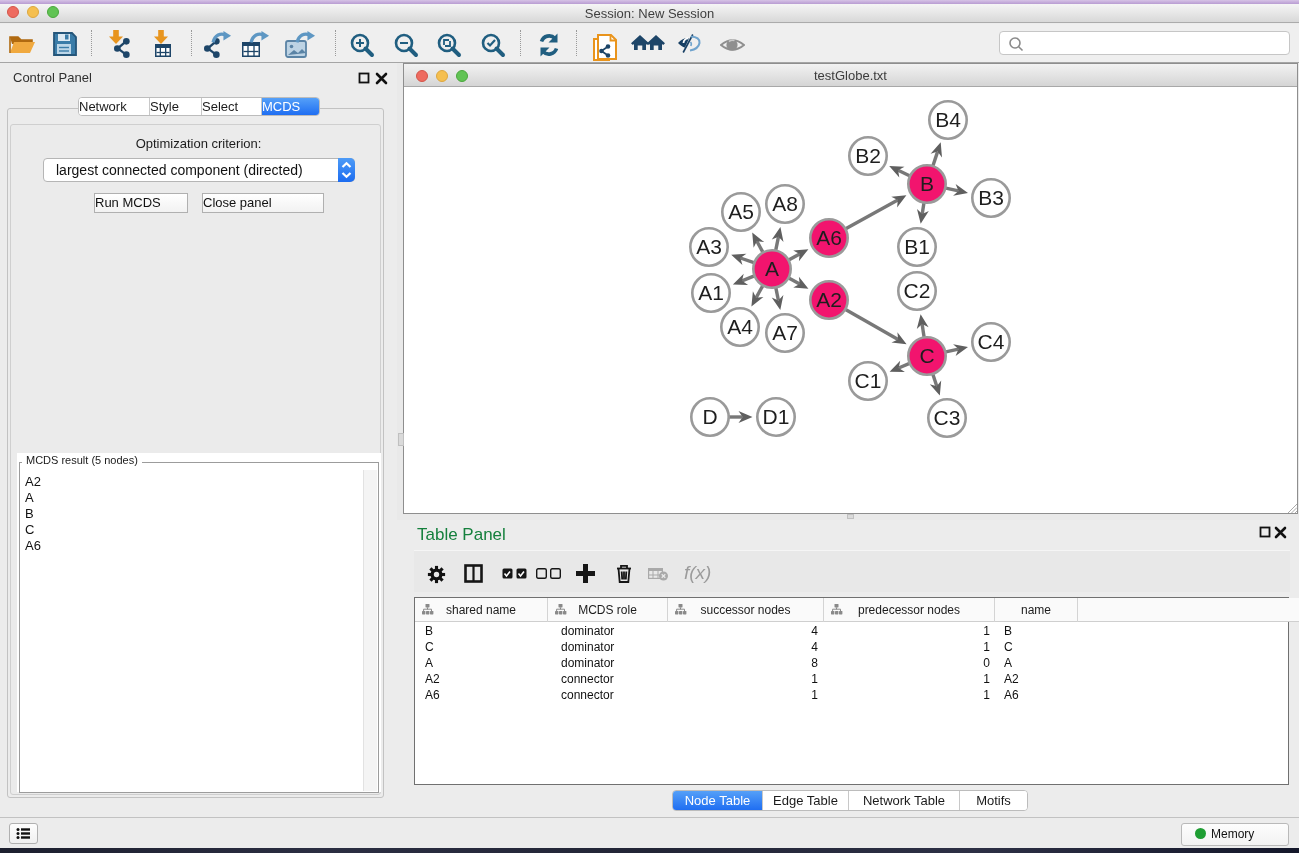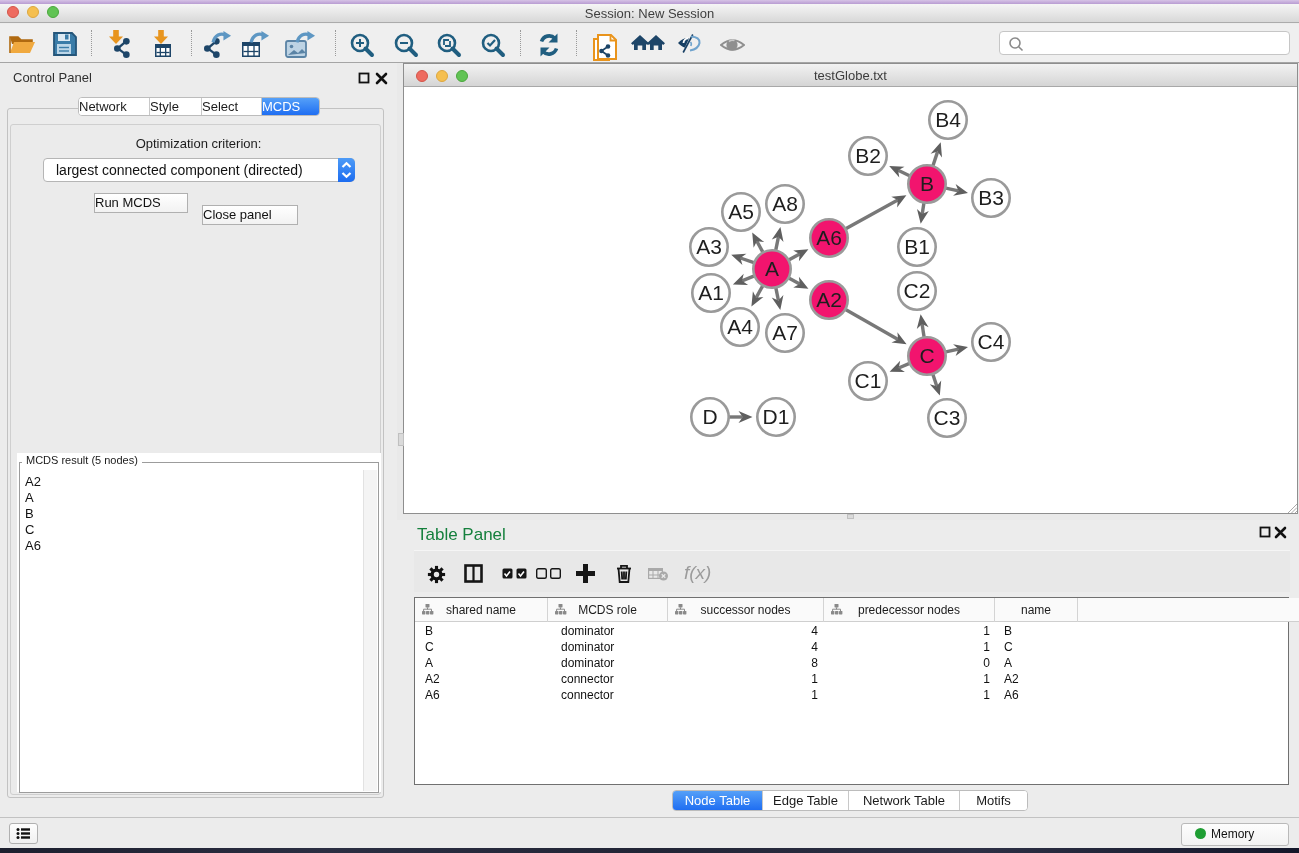--- a/index.html
+++ b/index.html
@@ -248,21 +248,21 @@
     <div class="abs" id="combo">largest connected component (directed)
       <div class="abs" id="combostep"><svg width="17" height="24">
             <g fill="none" stroke="#fff" stroke-width="2.2">
               <path d="M4.5 9 L8.5 5.2 L12.5 9"></path>
               <path d="M4.5 15 L8.5 18.8 L12.5 15"></path>
             </g>
           </svg></div>
     </div>
     <div class="abs" id="optlabel">Optimization criterion:</div>
     <div class="btn" style="left:94px;top:131px;width:94px">Run MCDS</div>
-    <div class="btn" style="left:202px;top:143px;width:96px">Close panel</div>
+    <div class="btn" style="left:202px;top:131px;width:122px">Close panel</div>
     <div class="abs" id="mcdsbox">
       <div class="abs" id="mcdsborder"></div>
       <div class="abs" id="mcdstitle">MCDS result (5 nodes)</div>
       <div class="abs" id="mcdslist">A2<br>A<br>B<br>C<br>A6</div>
       <div class="abs" id="mcdssb"></div>
     </div>
   </div>
   <div class="abs" id="netwin">
     <div class="abs" id="nettitle">
       <div class="abs" id="netname">testGlobe.txt</div>

